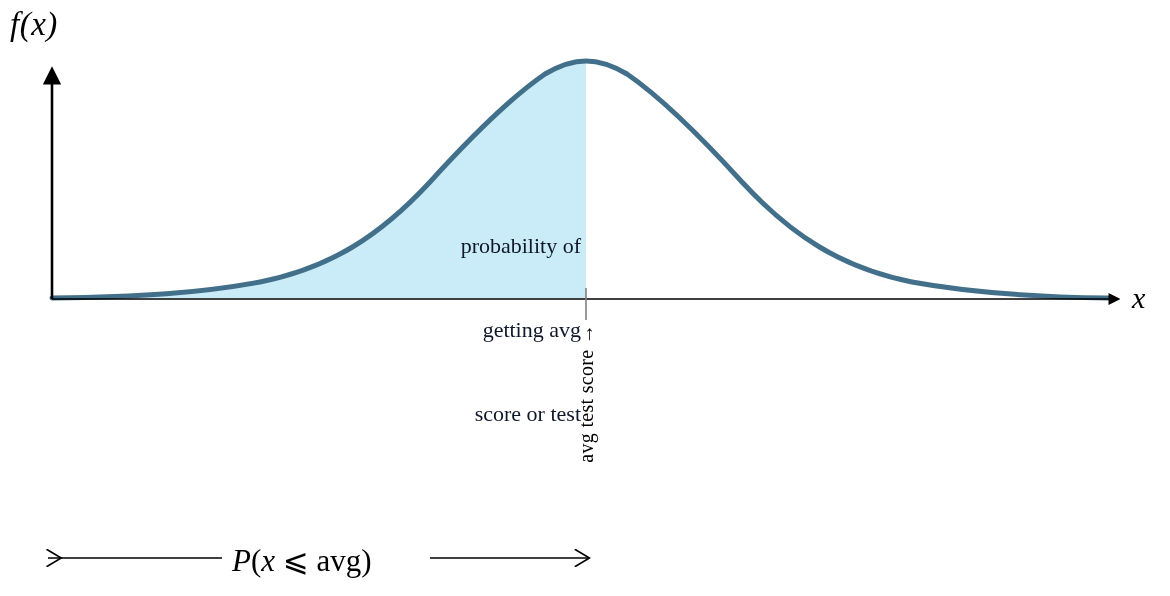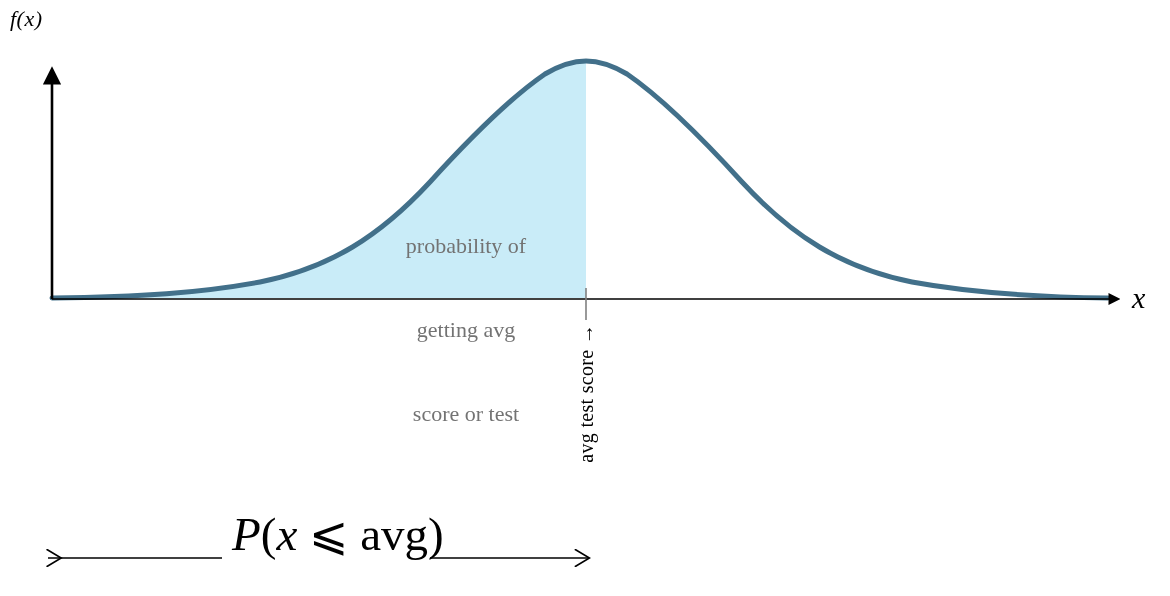--- a/index.html
+++ b/index.html
@@ -31,61 +31,61 @@
   
   .lbl {
     position: absolute;
     white-space: pre;
     line-height: 1;
   }
 
   #ylabel {
     left: 10px;
     top: 8px;
-    font-size: 22px;
+    font-size: 33px;
     font-style: italic;
     font-family: "Liberation Serif", serif;
     letter-spacing: 0.5px;
   }
 
   #xlabel {
     left: 1132px;
     top: 283px;
     font-size: 30px;
     font-style: italic;
     font-family: "Liberation Serif", serif;
   }
 
   #area-note {
     right: 589px;
     top: 176px;
     width: 230px;
-    text-align: center;
+    text-align: right;
     font-size: 22px;
     line-height: 28px;
     font-family: "Liberation Serif", serif;
-    color: #737373;
+    color: #0f172a;
   }
   #area-note div { white-space: nowrap; }
 
   #mean-note {
     left: 586px;
     top: 324px;
     font-size: 20px;
     font-family: "Liberation Serif", serif;
     transform-origin: 0 0;
     transform: rotate(-90deg) translate(-100%, -50%);
     white-space: nowrap;
     letter-spacing: 0.3px;
   }
 
   #prob-label {
     left: 232px;
-    top: 511px;
-    font-size: 47px;
+    top: 545px;
+    font-size: 31px;
     font-family: "Liberation Serif", serif;
     white-space: nowrap;
   }
   #prob-label .ital { font-style: italic; }
 </style>
 </head>
 <body>
 
 <div id="stage">
 

